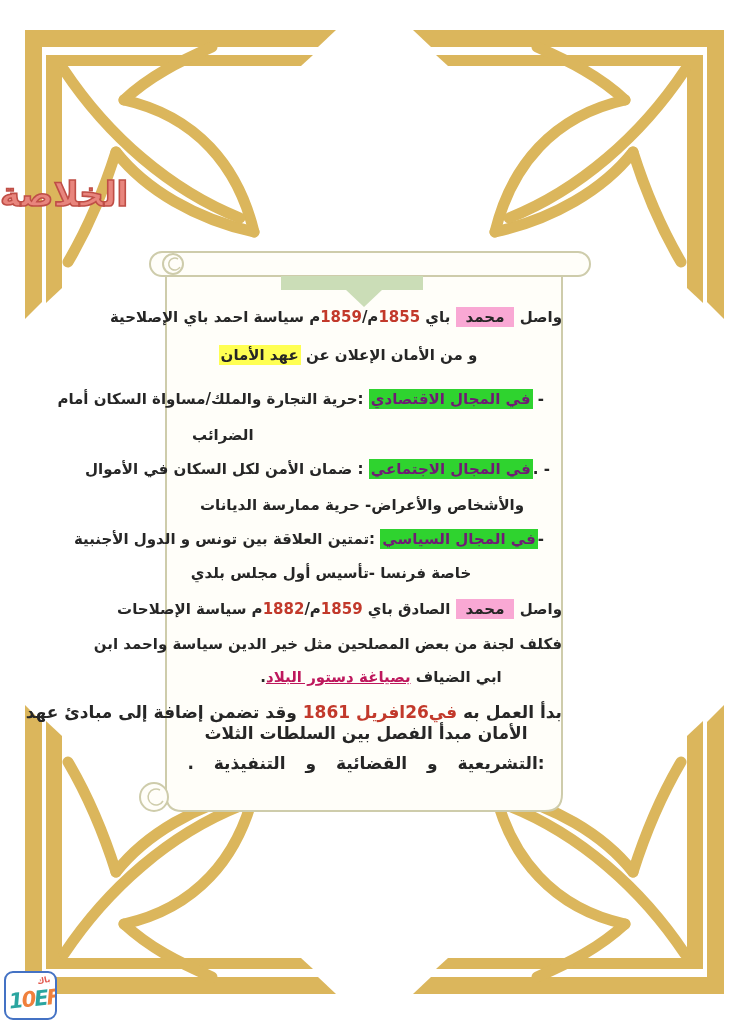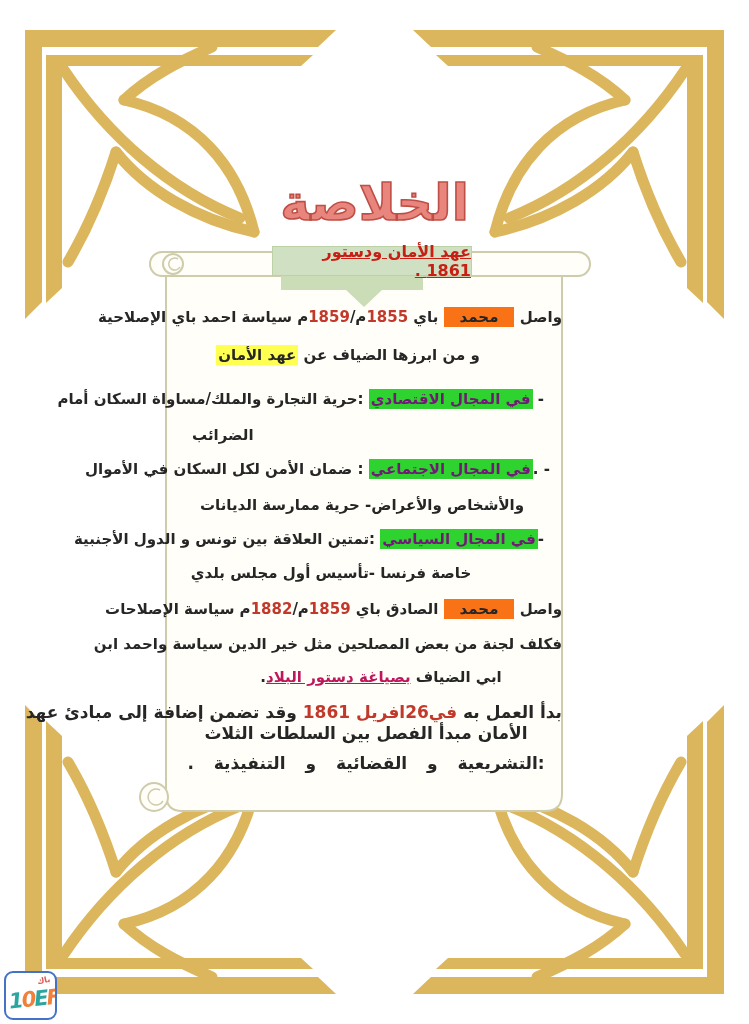--- a/index.html
+++ b/index.html
@@ -15,22 +15,22 @@
   .corner polygon{fill:#DBB65C;}
   .corner path{fill:none;stroke:#DBB65C;stroke-width:11;stroke-linecap:round;}
 
   
   .wm{position:absolute;border-radius:50%;opacity:.8;filter:blur(1px);z-index:2;}
 
   
   .scroll-svg{position:absolute;left:0;top:0;z-index:3;pointer-events:none;}
 
   
-  .title{position:absolute;left:0;top:174px;width:100%;text-align:center;z-index:5;
-         font-size:50px;font-weight:bold;color:#E8857D;direction:rtl;
+  .title{position:absolute;left:0;top:174px;width:100%;text-align:left;z-index:5;
+         font-size:34px;font-weight:bold;color:#E8857D;direction:rtl;
          -webkit-text-stroke:1.6px #BF4E46;letter-spacing:1px;}
 
   
   .badge{position:absolute;left:272px;top:246px;width:200px;height:30px;z-index:6;
          background:#CFE0C3;border:1px solid #BCD2A6;box-sizing:border-box;
          display:flex;align-items:center;justify-content:center;direction:rtl;}
   .badge span{font-size:16px;font-weight:bold;color:#C81E14;text-decoration:underline;}
   .badge-band{position:absolute;left:281px;top:276px;width:142px;height:14px;
               background:#CBDDB7;z-index:4;}
   .badge-tri{position:absolute;left:345px;top:289px;width:0;height:0;z-index:4;
@@ -38,21 +38,21 @@
              border-top:18px solid #CBDDB7;}
 
   
   .tline{position:absolute;left:170px;width:392px;box-sizing:border-box;z-index:7;
          direction:rtl;white-space:nowrap;font-weight:bold;font-size:15px;
          color:#262626;line-height:22px;}
   .tline .red{color:#C2392B;}
   .tline .red-u{color:#be185d;text-decoration:underline;}
   .tline .hl-green{background:#2FD32F;color:#701a75;padding:1px 2px;}
   .tline .hl-yellow{background:#FFFF52;padding:1px 2px;text-align:right;}
-  .tline .hl-gray{background:#f97316;padding:1px 16px;}
+  .tline .hl-gray{background:#f9a8d4;padding:1px 10px;}
   .tline.sm{font-size:17px;line-height:20px;}
   .tline.spread{word-spacing:14px;}
 
   
   .logo{position:absolute;left:4px;top:971px;width:53px;height:49px;z-index:10;
         background:#ffffff;border:2px solid #4472C4;border-radius:9px;
         box-sizing:border-box;overflow:hidden;}
   .logo .tag{position:absolute;right:5px;top:3px;font-size:8px;font-weight:bold;
              color:#E2574C;transform:rotate(-12deg);}
   .logo .chars{position:absolute;left:3px;top:14px;font-size:21px;font-weight:bold;
@@ -125,27 +125,24 @@
     <circle cx="173" cy="264" r="10" fill="#FFFEF9" stroke="#CECCAB" stroke-width="2"></circle>
     <path d="M178,259 a6,6 0 1 0 2,8" fill="none" stroke="#CECCAB" stroke-width="1.5"></path>
     <circle cx="154" cy="797" r="14" fill="#FFFEF9" stroke="#CECCAB" stroke-width="2"></circle>
     <path d="M160,790 a8,8 0 1 0 3,11" fill="none" stroke="#CECCAB" stroke-width="1.5"></path>
   </svg>
 
   <div class="title">الخلاصة</div>
 
   <div class="badge-band"></div>
   <div class="badge-tri"></div>
-  <div class="badge">
-    <span>عهد الأمان ودستور 1861 .</span>
-  </div>
 
   <div id="lines">
       <div class="tline" style="top: 306px; text-align: center;"><span>واصل </span><span class="hl-gray">محمد</span><span> باي </span><span class="red">1855</span><span>م/</span><span class="red">1859</span><span>م سياسة احمد باي الإصلاحية</span></div>
-      <div class="tline" style="top: 344px; text-align: center; transform: translateX(-18px);"><span>و من ابرزها الضياف عن </span><span class="hl-yellow">عهد الأمان</span></div>
+      <div class="tline" style="top: 344px; text-align: center; transform: translateX(-18px);"><span>و من الأمان الإعلان عن </span><span class="hl-yellow">عهد الأمان</span></div>
       <div class="tline" style="top: 388px; text-align: right; padding-right: 18px;"><span>- </span><span class="hl-green">في المجال الاقتصادي</span><span> :حرية التجارة والملك/مساواة السكان أمام</span></div>
       <div class="tline" style="top: 424px; text-align: left; padding-left: 22px;"><span>الضرائب</span></div>
       <div class="tline" style="top: 458px; text-align: right; padding-right: 12px;"><span>- .</span><span class="hl-green">في المجال الاجتماعي</span><span> : ضمان الأمن لكل السكان في الأموال</span></div>
       <div class="tline" style="top: 494px; text-align: left; padding-left: 30px;"><span>والأشخاص والأعراض- حرية ممارسة الديانات</span></div>
       <div class="tline" style="top: 528px; text-align: right; padding-right: 18px;"><span>-</span><span class="hl-green">في المجال السياسي</span><span> :تمتين العلاقة بين تونس و الدول الأجنبية</span></div>
       <div class="tline" style="top: 562px; text-align: center; transform: translateX(-35px);"><span>خاصة فرنسا -تأسيس أول مجلس بلدي</span></div>
       <div class="tline" style="top: 598px; text-align: center;"><span>واصل </span><span class="hl-gray">محمد</span><span> الصادق باي  </span><span class="red">1859</span><span>م/</span><span class="red">1882</span><span>م سياسة الإصلاحات</span></div>
       <div class="tline" style="top: 633px; text-align: center;"><span>فكلف لجنة من بعض المصلحين مثل خير الدين سياسة واحمد ابن</span></div>
       <div class="tline" style="top: 666px; text-align: center; transform: translateX(15px);"><span>ابي الضياف </span><span class="red-u">بصياغة دستور البلاد</span><span>.</span></div>
       <div class="tline sm" style="top: 702px; text-align: center;"><span>بدأ العمل به </span><span class="red">في26افريل 1861</span><span> وقد تضمن إضافة إلى مبادئ عهد</span></div>

